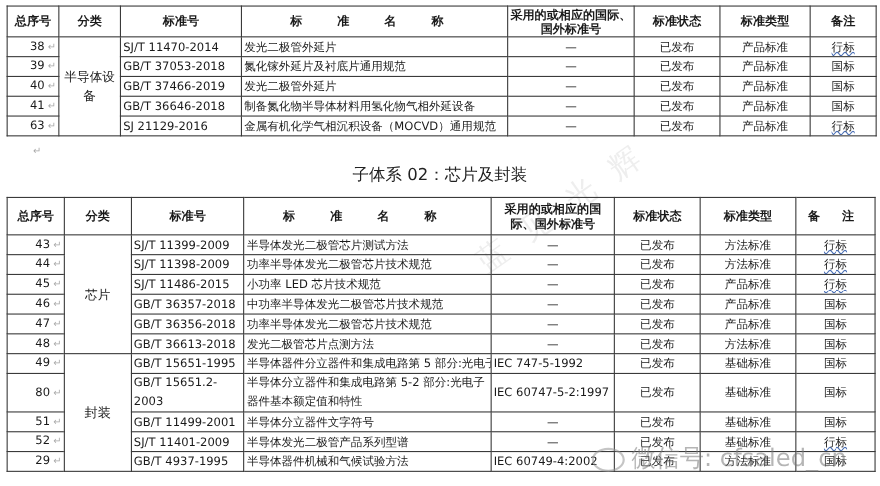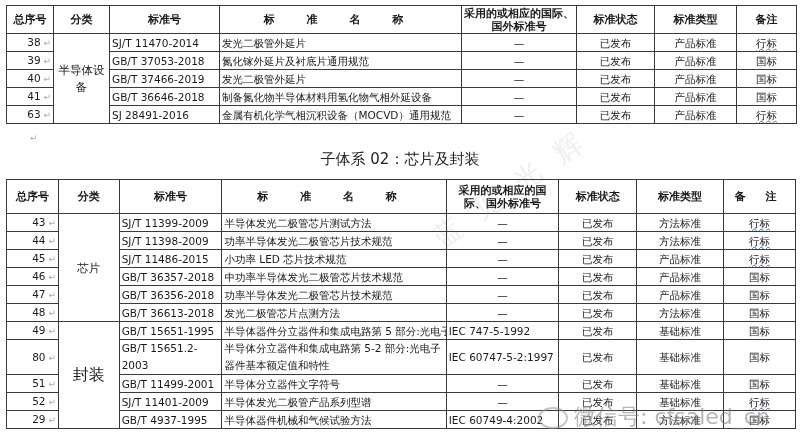--- a/index.html
+++ b/index.html
@@ -87,21 +87,21 @@
     <td class="num">41</td>
     <td class="l">GB/T 36646-2018</td>
     <td class="l">制备氮化物半导体材料用氢化物气相外延设备</td>
     <td class="c">—</td>
     <td class="c">已发布</td>
     <td class="c">产品标准</td>
     <td class="c">国标</td>
   </tr>
   <tr>
     <td class="num">63</td>
-    <td class="l">SJ 28491-2016</td>
+    <td class="l">SJ 21129-2016</td>
     <td class="l">金属有机化学气相沉积设备（MOCVD）通用规范</td>
     <td class="c">—</td>
     <td class="c">已发布</td>
     <td class="c">产品标准</td>
     <td class="c"><span class="link">行标</span></td>
   </tr>
 </tbody>
   </table>
 
 <div class="para" style="top:133px">↵</div>
@@ -184,21 +184,21 @@
     <td class="l">GB/T 36613-2018</td>
     <td class="l">发光二极管芯片点测方法</td>
     <td class="c">—</td>
     <td class="c">已发布</td>
     <td class="c">方法标准</td>
     <td class="c">国标</td>
   </tr>
 
   <tr>
     <td class="num">49</td>
-    <td rowspan="5" class="c" style="font-size:16px">封装</td>
+    <td rowspan="5" class="c" style="font-size:12px">封装</td>
     <td class="l">GB/T 15651-1995</td>
     <td class="l">半导体器件分立器件和集成电路第 5 部分:光电子器件</td>
     <td class="l">IEC 747-5-1992</td>
     <td class="c">已发布</td>
     <td class="c">基础标准</td>
     <td class="c">国标</td>
   </tr>
   <tr style="height:35px">
     <td class="num">80</td>
     <td class="l wrap">GB/T 15651.2-2003</td>

